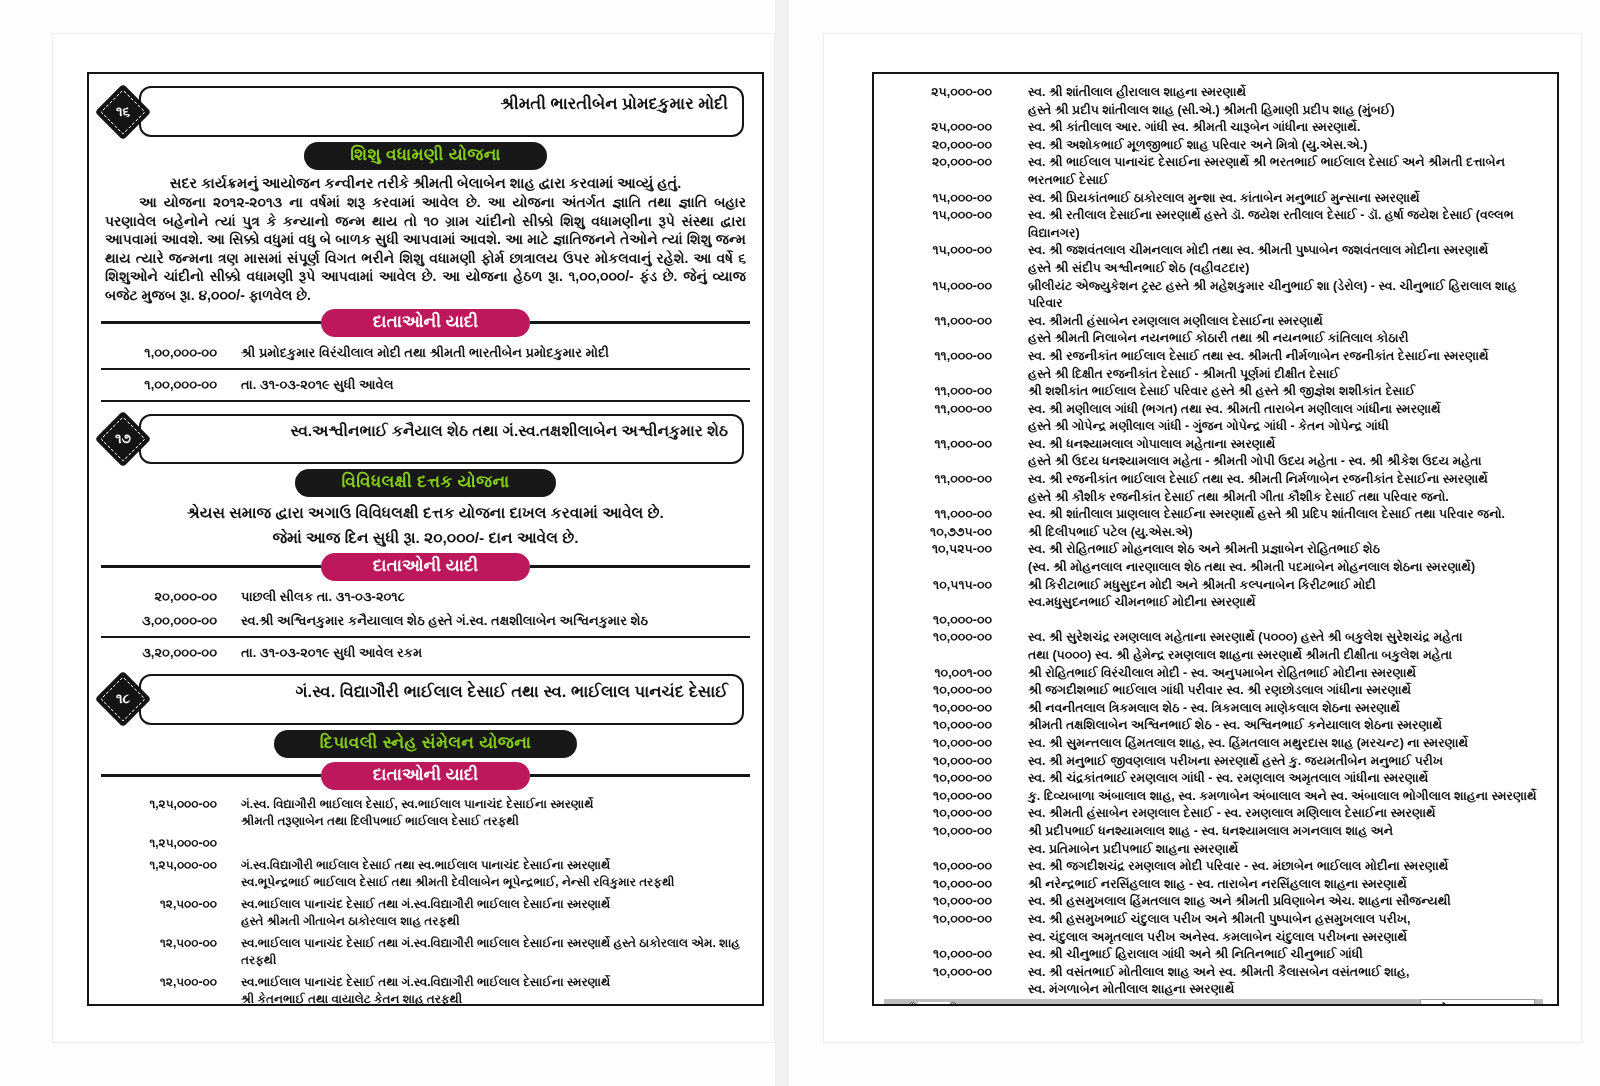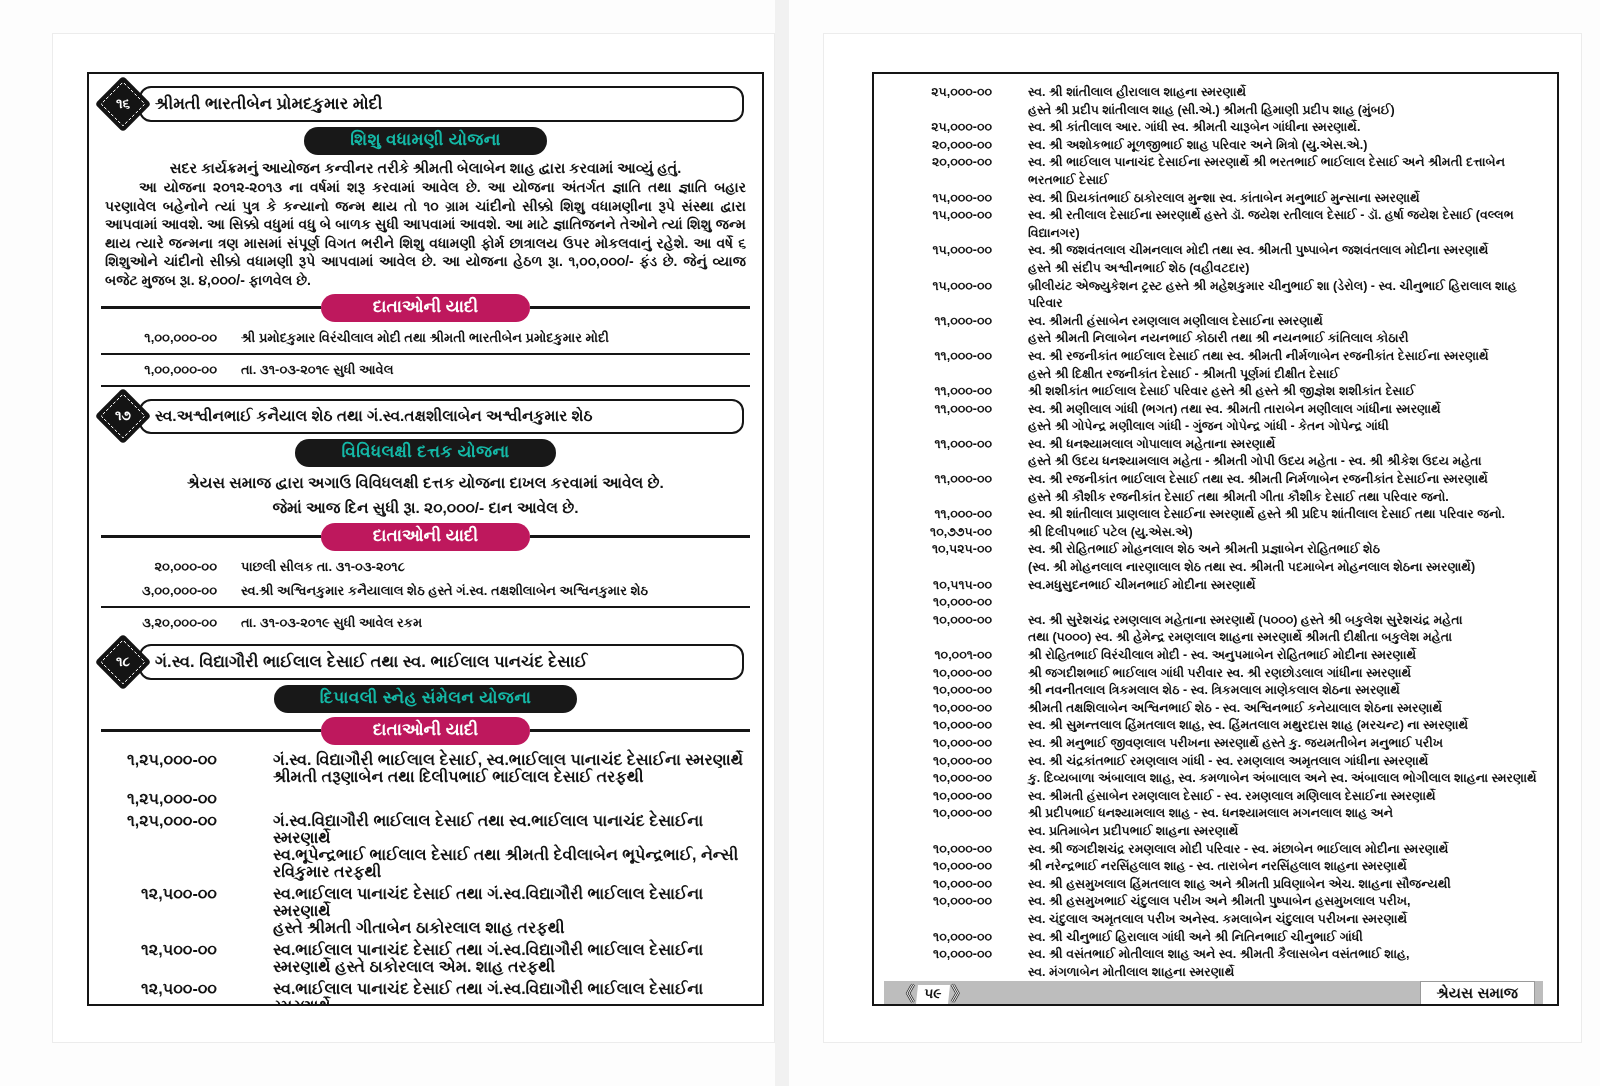--- a/index.html
+++ b/index.html
@@ -11,38 +11,38 @@
   .sheet-right { left:823px; width:759px; }
   .frame { position:absolute; border:2.5px solid #151515; display:flex; flex-direction:column; overflow:hidden; background:#fff; }
   .frame-left  { left:34px; right:10px; top:38px; bottom:36px; padding:8px 12px 8px 12px; }
   .frame-right { left:48px; right:22px; top:38px; bottom:36px; padding:10px 14px 8px 10px; }
 
   
   .sec-head { position:relative; padding-left:30px; margin:4px 6px 2px 8px; }
   .badge { position:absolute; left:-6px; top:50%; width:40px; height:40px; transform:translateY(-50%) rotate(45deg); background:#141414; border-radius:4px; z-index:2; }
   .badge::after { content:""; position:absolute; inset:4px; border:1.6px dashed #fff; border-radius:2px; }
   .badge b { position:absolute; inset:0; display:flex; align-items:center; justify-content:center; transform:rotate(-45deg); color:#fff; font-size:13.5px; font-weight:800; }
-  .title-box { border:2.5px solid #151515; border-radius:12px; background:#fff; text-align:left; font-weight:800; font-size:16.5px; padding:6px 14px 7px; box-shadow:0 0 0 1.5px #fff inset; }
-  .pill { background:#181818; color:#14b8a6; border-radius:17px; width:fit-content; margin:5px auto 4px; padding:3px 46px 5px; font-weight:800; font-size:17px; letter-spacing:.3px; }
+  .title-box { border:2.5px solid #151515; border-radius:12px; background:#fff; text-align:right; font-weight:800; font-size:16.5px; padding:6px 14px 22px; box-shadow:0 0 0 1.5px #fff inset; }
+  .pill { background:#181818; color:#84cc16; border-radius:17px; width:fit-content; margin:5px auto 4px; padding:3px 46px 5px; font-weight:800; font-size:17px; letter-spacing:.3px; }
 
   .intro-bold { text-align:center; font-weight:800; font-size:14.5px; margin:5px 2px 1px; }
   .body-par { font-weight:600; font-size:14px; line-height:18.6px; text-align:justify; text-indent:34px; margin:1px 4px 2px; }
   .centered-lines { text-align:center; font-weight:700; font-size:15.5px; line-height:23px; margin:2px 0; }
 
   .donors-banner { display:flex; align-items:center; margin:4px 0 3px; }
   .donors-banner .line { flex:1; height:2.5px; background:#151515; }
   .donors-banner .pill2 { background:#be185d; color:#fff; border-radius:17px; padding:3px 52px 5px; font-weight:800; font-size:17px; }
 
   .dlist { display:block; }
   .d-row { display:flex; align-items:flex-start; padding:3px 0 2px; }
   .d-amt { width:116px; text-align:right; font-weight:800; flex-shrink:0; white-space:nowrap; }
   .d-text { flex:1; padding-left:24px; font-weight:700; }
   .d-row.rule-below { border-bottom:2.5px solid #151515; padding-bottom:6px; margin-bottom:2px; }
   .list-16 .d-row, .list-17 .d-row { font-size:13px; line-height:19px; }
-  .list-18 .d-row { font-size:16px; line-height:17px;gap:32px; }
+  .list-18 .d-row { font-size:12px; line-height:17px; }
   .list-18 { margin-top:1px; }
   .list-right .d-row { font-size:12.5px; line-height:17.6px; padding:0; }
   .list-right .d-amt { width:108px; }
   .list-right .d-text { padding-left:36px; }
 
   .footer-bar { margin-top:auto; height:32px; background:#bdbdbd; display:flex; align-items:center; justify-content:space-between; padding:0 8px 0 12px; }
   .pageno { display:flex; align-items:center; gap:2px; font-weight:800; font-size:15px; }
   .pageno .chev { color:#fff; text-shadow:-1px 0 #333,1px 0 #333,0 -1px #333,0 1px #333; font-size:19px; font-weight:400; }
   .pageno .pn { background:#fff; padding:0 7px 2px; font-size:14px; transform:skewX(-6deg); }
   .brand { background:#fff; padding:2px 16px 4px; font-weight:800; font-size:15px; border:1px solid #9a9a9a; }
@@ -297,20 +297,21 @@
           <div class="d-row">
             <div class="d-amt">૧૦,૫૨૫-૦૦</div>
             <div class="d-text">
               <div>સ્વ. શ્રી રોહિતભાઈ મોહનલાલ શેઠ અને શ્રીમતી પ્રજ્ઞાબેન રોહિતભાઈ શેઠ</div>
               <div>(સ્વ. શ્રી મોહનલાલ નારણાલાલ શેઠ તથા સ્વ. શ્રીમતી પદમાબેન મોહનલાલ શેઠના સ્મરણાર્થે)</div>
             </div>
           </div>
           <div class="d-row">
             <div class="d-amt">૧૦,૫૧૫-૦૦</div>
             <div class="d-text">
+              <div>શ્રી કિરીટાભાઈ મધુસુદન મોદી અને શ્રીમતી કલ્પનાબેન કિરીટભાઈ મોદી</div>
               <div>સ્વ.મધુસુદનભાઈ ચીમનભાઈ મોદીના સ્મરણાર્થે</div>
             </div>
           </div>
           <div class="d-row">
             <div class="d-amt">૧૦,૦૦૦-૦૦</div>
           </div>
           <div class="d-row">
             <div class="d-amt">૧૦,૦૦૦-૦૦</div>
             <div class="d-text">
               <div>સ્વ. શ્રી સુરેશચંદ્ર રમણલાલ મહેતાના સ્મરણાર્થે (૫૦૦૦) હસ્તે શ્રી બકુલેશ સુરેશચંદ્ર મહેતા</div>

